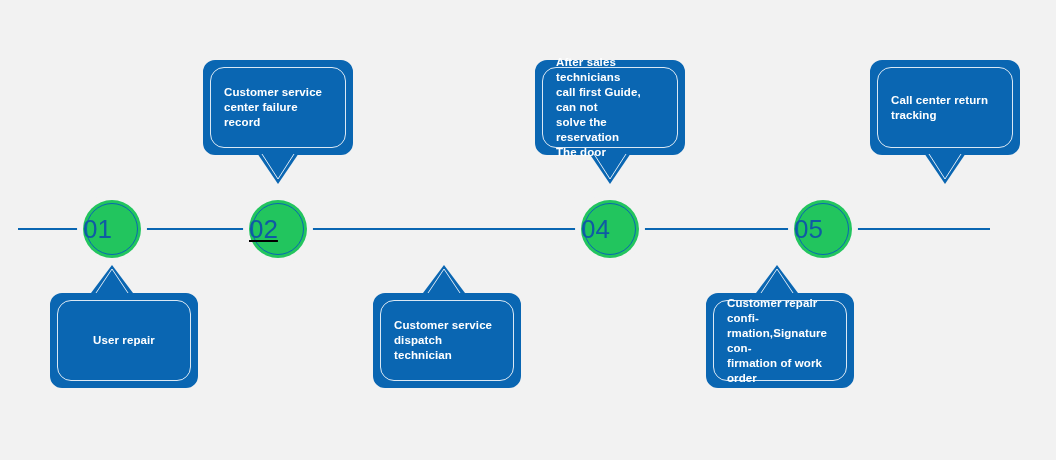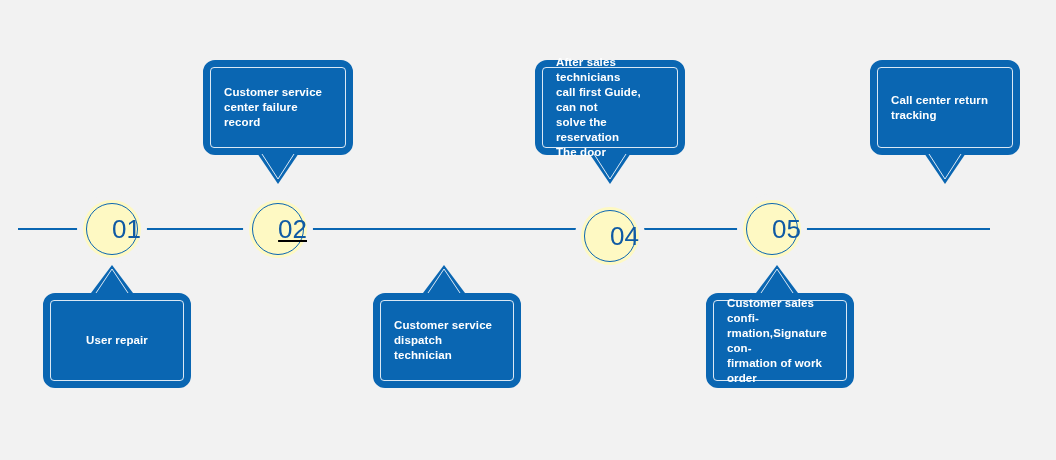--- a/index.html
+++ b/index.html
@@ -30,25 +30,25 @@
   }
 
   
   .step-circle {
     position: absolute;
     width: 58px;
     height: 58px;
     margin-left: -29px;
     margin-top: -29px;
     border-radius: 50%;
-    background: #fef9c3;
+    background: #22c55e;
     box-shadow: 0 0 0 6px #f2f2f2;
     display: flex;
     align-items: center;
-    justify-content: flex-end;
+    justify-content: flex-start;
     z-index: 5;
   }
   .step-circle .ring {
     position: absolute;
     left: 3px;
     top: 3px;
     right: 3px;
     bottom: 3px;
     border: 1.5px solid #0a66b2;
     border-radius: 50%;
@@ -73,21 +73,21 @@
     border-radius: 12px;
     z-index: 3;
   }
   .callout .inner {
     position: absolute;
     left: 4px;
     top: 4px;
     right: 4px;
     bottom: 4px;
     border: 1px solid rgba(255,255,255,0.85);
-    border-radius: 4px;
+    border-radius: 14px;
     box-sizing: border-box;
     display: flex;
     align-items: center;
     padding: 0 13px;
   }
   .callout .txt {
     color: #ffffff;
     font-size: 11.5px;
     font-weight: bold;
     line-height: 15px;
@@ -135,21 +135,21 @@
     pointer-events: none;
   }
 </style>
 </head>
 <body>
 
 <div id="stage">
 
   <div class="axis-line"></div>
 
-  <div class="callout center" style="left:43px; top:293px; width:148px; height:95px;">
+  <div class="callout center" style="left:50px; top:293px; width:148px; height:95px;">
     <div class="inner">
       <span class="txt">User repair</span>
     </div>
   </div>
   <div class="tail up" style="left:91px; top:265px;"></div>
   <div class="tail-inner up" style="left:95px; top:270px; border-bottom-color:#0a66b2;"></div>
   <svg class="tail-line" width="42" height="32" style="left:91px; top:263px;">
     <path d="M 5 30 L 21 6 L 37 30" fill="none" stroke="#ffffff" stroke-width="1" opacity="0.85"></path>
   </svg>
 
@@ -193,39 +193,39 @@
 call first Guide, can not
 solve the reservation
 The door</span>
     </div>
   </div>
   <div class="tail down" style="left:589px; top:153px;"></div>
   <svg class="tail-line" width="42" height="34" style="left:589px; top:152px;">
     <path d="M 5 2 L 21 27 L 37 2" fill="none" stroke="#ffffff" stroke-width="1" opacity="0.85"></path>
   </svg>
 
-  <div class="step-circle" style="left:610px; top:236px;">
+  <div class="step-circle" style="left:610px; top:229px;">
     <span class="ring"></span>
     <span class="num">04</span>
   </div>
 
   <div class="callout" style="left:706px; top:293px; width:148px; height:95px;">
     <div class="inner">
-      <span class="txt">Customer sales confi-
+      <span class="txt">Customer repair confi-
 rmation,Signature con-
 firmation of work order</span>
     </div>
   </div>
   <div class="tail up" style="left:756px; top:265px;"></div>
   <div class="tail-inner up" style="left:760px; top:270px; border-bottom-color:#0a66b2;"></div>
   <svg class="tail-line" width="42" height="32" style="left:756px; top:263px;">
     <path d="M 5 30 L 21 6 L 37 30" fill="none" stroke="#ffffff" stroke-width="1" opacity="0.85"></path>
   </svg>
 
-  <div class="step-circle" style="left:772px; top:229px;">
+  <div class="step-circle" style="left:823px; top:229px;">
     <span class="ring"></span>
     <span class="num">05</span>
   </div>
 
   <div class="callout" style="left:870px; top:60px; width:150px; height:95px;">
     <div class="inner">
       <span class="txt">Call center return
 tracking</span>
     </div>
   </div>

